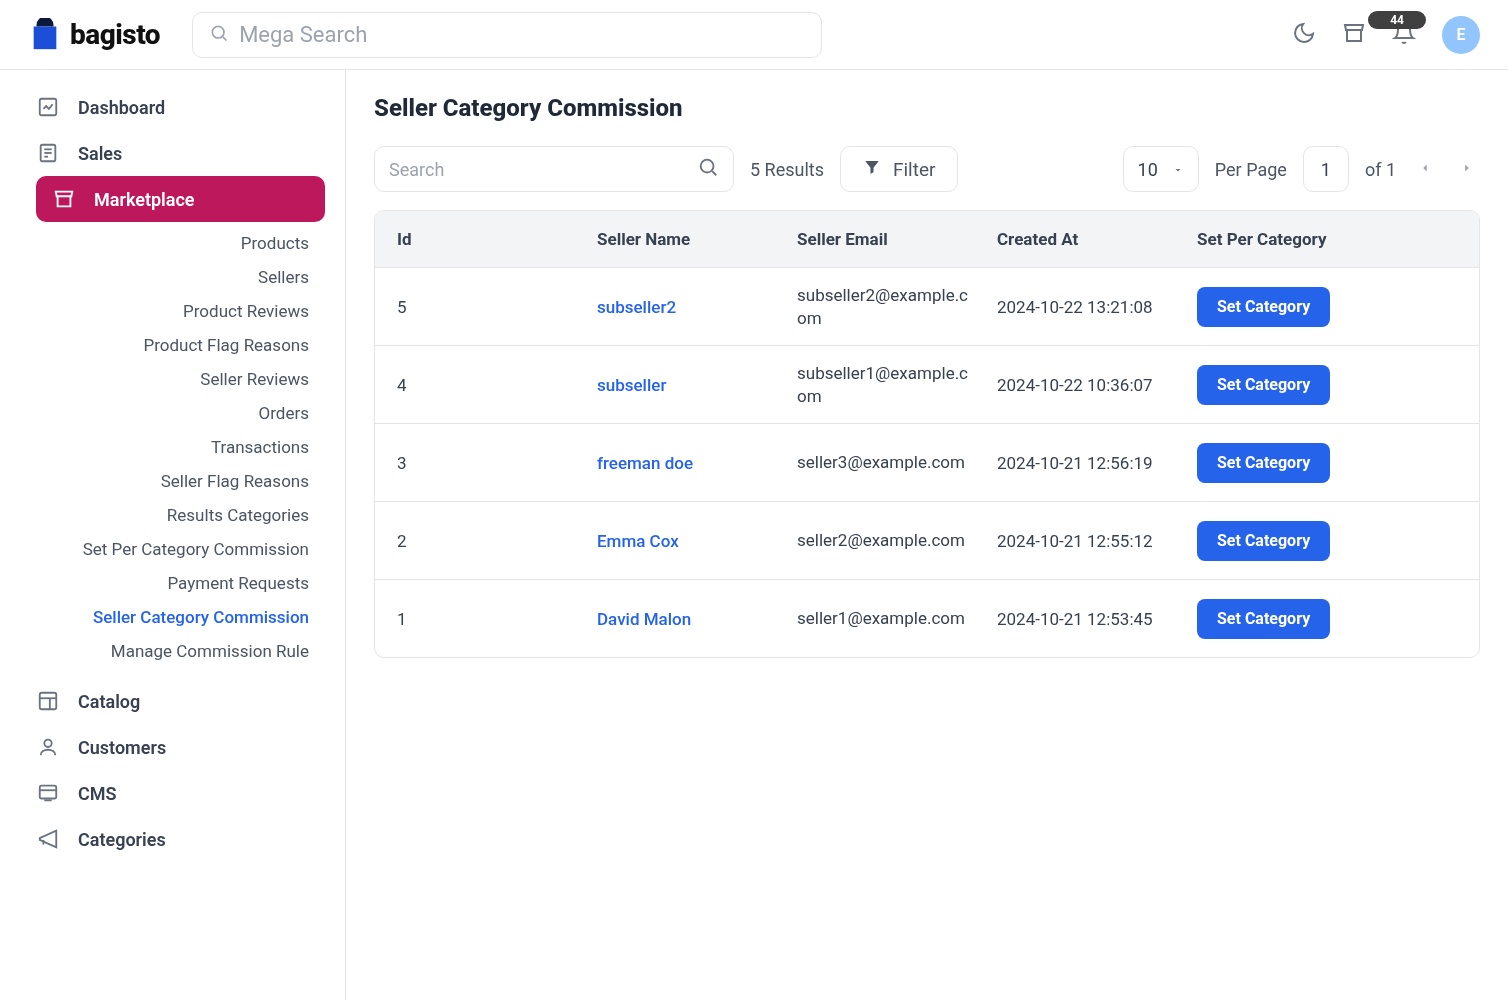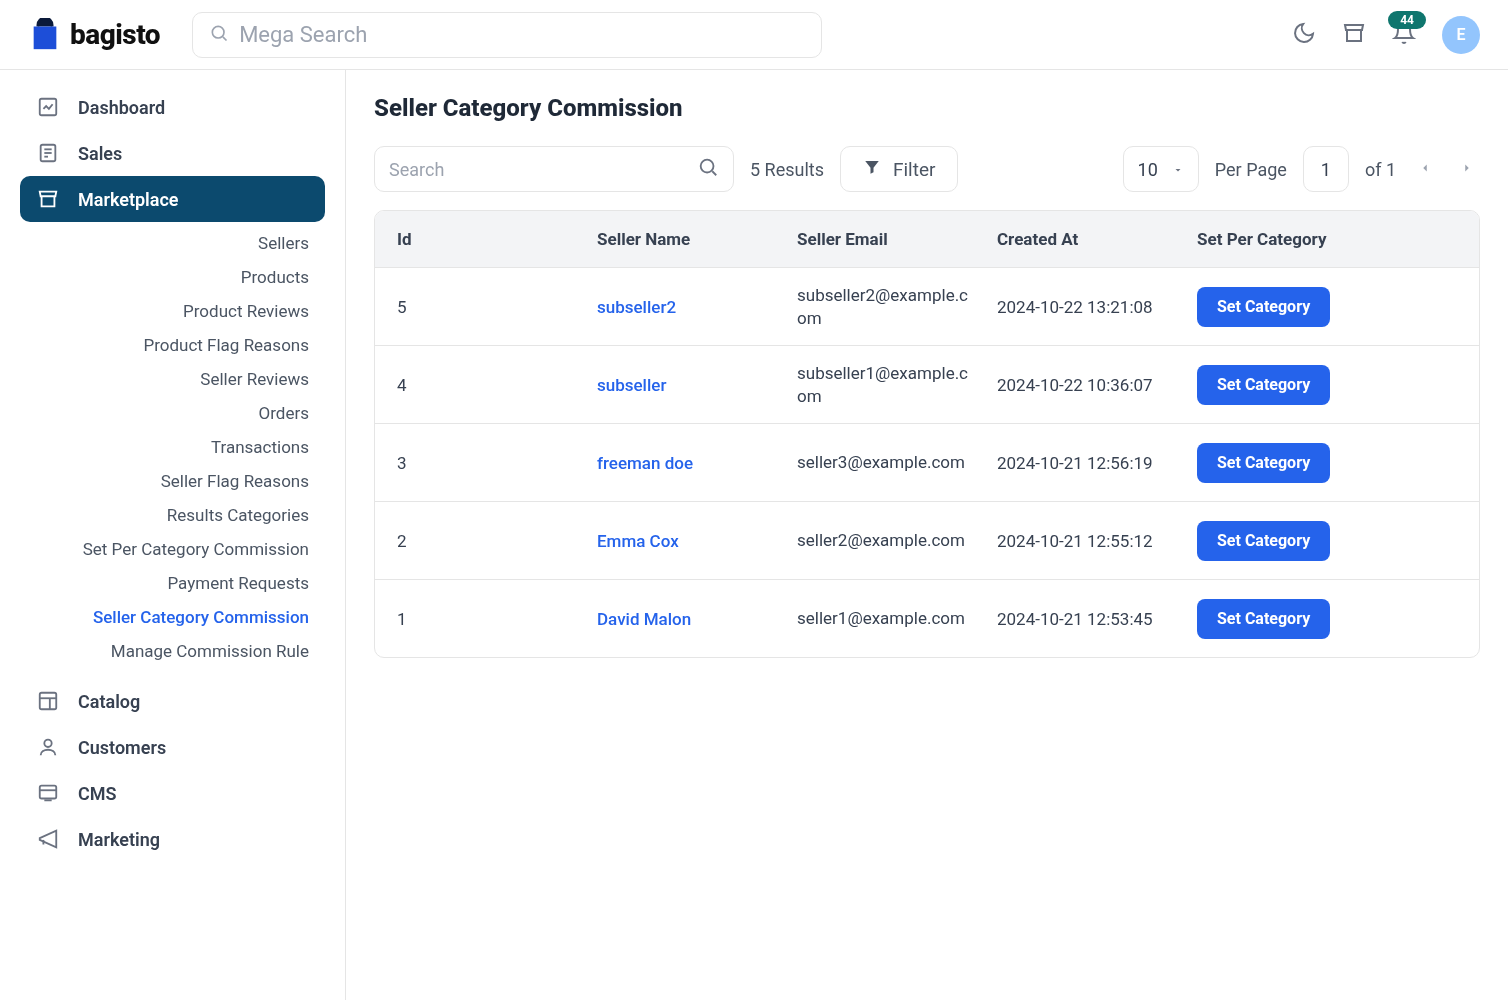--- a/index.html
+++ b/index.html
@@ -7,27 +7,27 @@
 .topbar { display:flex; align-items:center; height:70px; border-bottom:1px solid #e5e5e5; padding:0 28px; gap:32px; }
 .logo { display:flex; align-items:center; gap:8px; }
 .logo-bag svg { display:block; }
 .logo-text { font-size:28px; font-weight:800; letter-spacing:-0.5px; color:#111; }
 .mega-search { flex:0 0 630px; height:46px; border:1px solid #e5e5e5; border-radius:10px; display:flex; align-items:center; padding:0 16px; gap:10px; color:#9ca3af; }
 .mega-search input { border:none; outline:none; font-size:22px; flex:1; color:#8b5cf6; background:transparent; }
 .mega-search input::placeholder { color:#9ca3af; }
 .topbar-spacer { flex:1; }
 .topbar-icons { display:flex; align-items:center; gap:26px; }
 .icon-btn { color:#6b7280; cursor:pointer; position:relative; }
-.notif-badge { position:absolute; top:-10px; right:-10px; background:#0f766e; color:#fff; border-radius:12px; font-size:12px; font-weight:700; padding:2px 12px; min-width:22px; text-align:center; }
+.notif-badge { position:absolute; top:-10px; right:-10px; background:#404040; color:#fff; border-radius:12px; font-size:12px; font-weight:700; padding:2px 22px; min-width:22px; text-align:center; }
 .avatar { width:38px; height:38px; border-radius:50%; background:#93c5fd; color:#fff; display:flex; align-items:center; justify-content:center; font-weight:600; font-size:16px; }
 
 .layout { display:flex; height:calc(1000px - 70px); }
 .sidebar { width:345px; padding:14px 20px 14px 20px; overflow-y:auto;text-align:right; }
 .nav-item { display:flex; align-items:center; gap:18px; padding:11px 16px; border-radius:10px; color:#374151; font-size:18px; font-weight:600; cursor:pointer; }
-.nav-item.active { background:#0c4a6e; color:#fff; }
+.nav-item.active { background:#be185d; color:#fff;margin-left:16px; }
 .nav-item .nav-icon { width:24px; height:24px; display:flex; align-items:center; justify-content:center; }
 .subnav { padding:4px 0 10px 0; }
 .subnav-item { padding:7px 16px 7px 60px; font-size:17px; color:#4b5563; cursor:pointer; border-radius:8px; }
 .subnav-item.active { color:#2563eb; font-weight:500; }
 
 .main { flex:1; border-left:1px solid #e5e5e5; padding:24px 28px 0 28px; background:#fff; overflow-y:auto; }
 .page-title { font-size:24px; font-weight:800; color:#1f2937; margin-bottom:24px; }
 
 .toolbar { display:flex; align-items:center; gap:16px; margin-bottom:18px; }
 .search-box { width:360px; height:46px; border:1px solid #e5e5e5; border-radius:10px; display:flex; align-items:center; padding:0 14px; }
@@ -125,22 +125,22 @@
     </div>
     <div class="nav-item active">
       <span class="nav-icon">
         <svg width="22" height="22" viewBox="0 0 24 24" fill="none" stroke="#fff" stroke-width="2">
             <path d="M3 9h18M5 9v11h14V9M3 4h18l-1 5H4z"></path>
           </svg>
       </span>
       <span>Marketplace</span>
     </div>
     <div class="subnav">
+      <div class="subnav-item">Products</div>
       <div class="subnav-item">Sellers</div>
-      <div class="subnav-item">Products</div>
       <div class="subnav-item">Product Reviews</div>
       <div class="subnav-item">Product Flag Reasons</div>
       <div class="subnav-item">Seller Reviews</div>
       <div class="subnav-item">Orders</div>
       <div class="subnav-item">Transactions</div>
       <div class="subnav-item">Seller Flag Reasons</div>
       <div class="subnav-item">Results Categories</div>
       <div class="subnav-item">Set Per Category Commission</div>
       <div class="subnav-item">Payment Requests</div>
       <div class="subnav-item active">Seller Category Commission</div>
@@ -175,21 +175,21 @@
       </span>
       <span>CMS</span>
     </div>
     <div class="nav-item">
       <span class="nav-icon">
         <svg width="22" height="22" viewBox="0 0 24 24" fill="none" stroke="#6b7280" stroke-width="2">
             <path d="M3 11l18-8v18L3 13z"></path>
             <path d="M7 13v5"></path>
           </svg>
       </span>
-      <span>Marketing</span>
+      <span>Categories</span>
     </div>
   </div>
 
   <div class="main">
     <div class="page-title">Seller Category Commission</div>
 
     <div class="toolbar">
       <div class="search-box">
         <input type="text" placeholder="Search" style="">
         <span>

